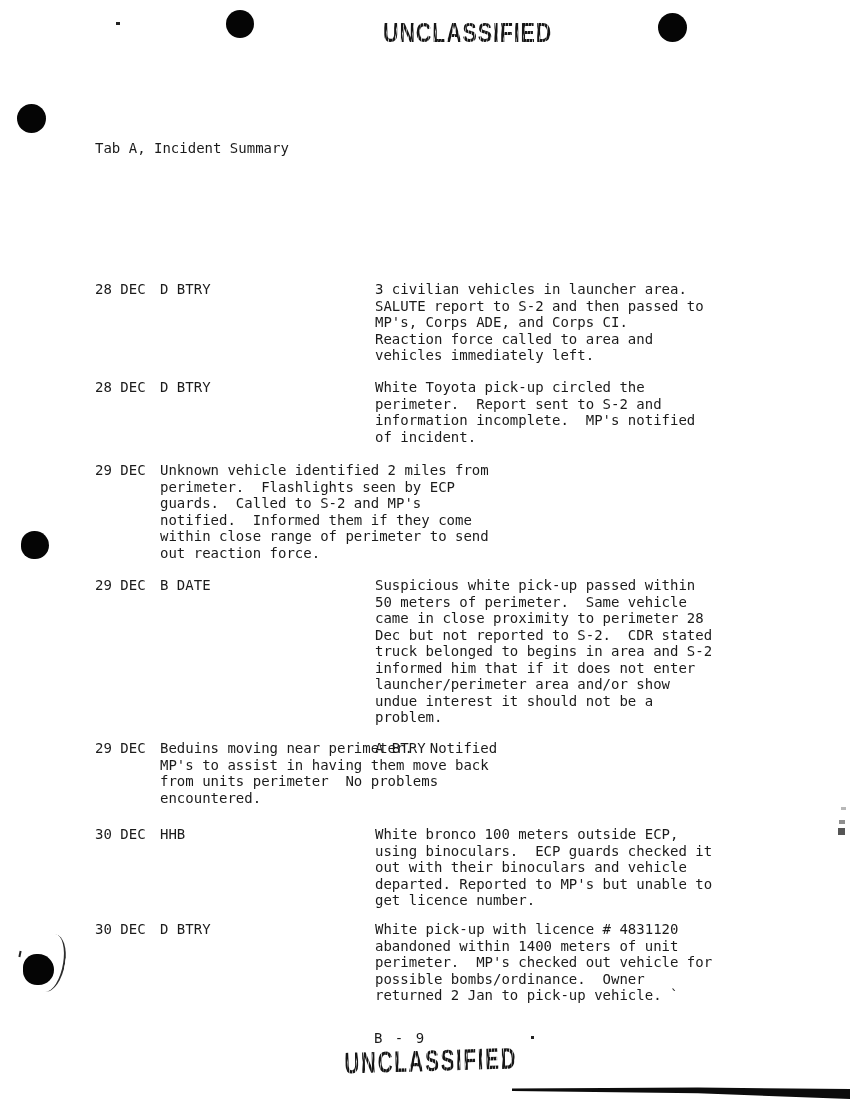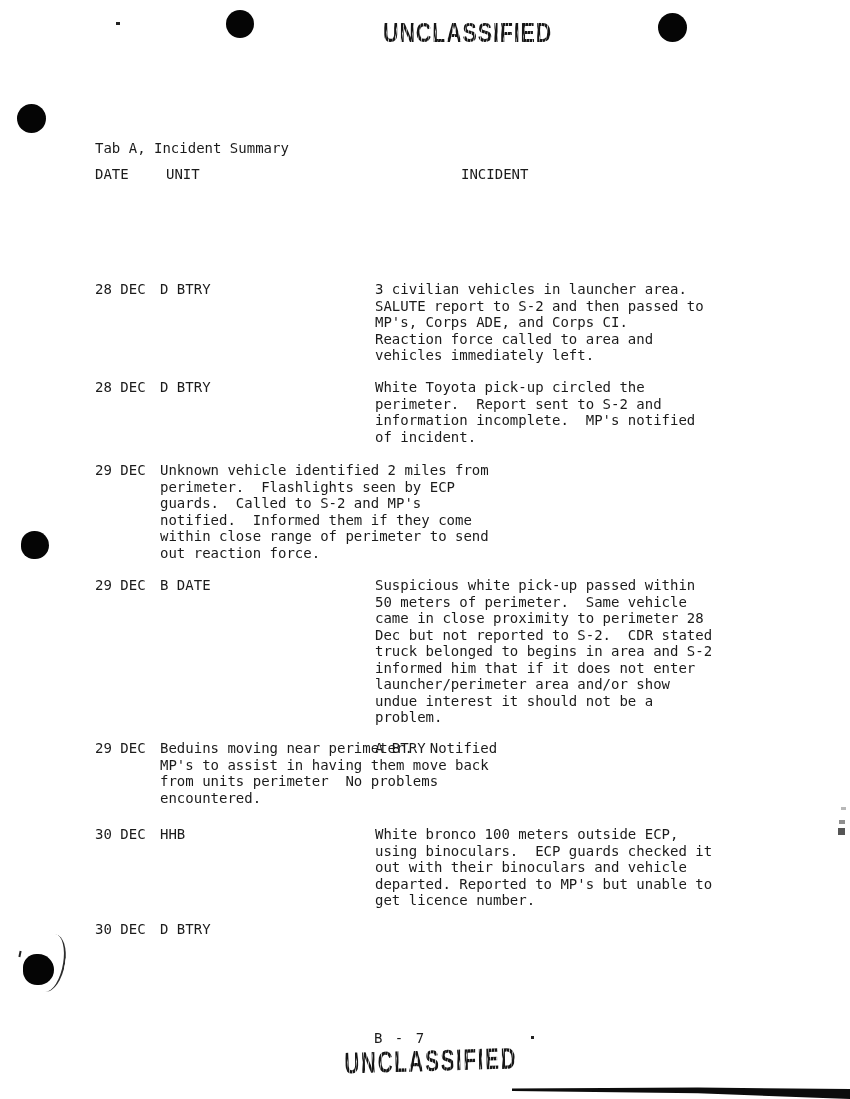--- a/index.html
+++ b/index.html
@@ -86,25 +86,20 @@
   <div class="edge-mark-1"></div>
   <div class="edge-mark-2"></div>
   <div class="edge-mark-3"></div>
   <div class="bottom-scan-line"></div>
 
   <div class="stamp stamp-top">UNCLASSIFIED</div>
   <div class="stamp stamp-bottom">UNCLASSIFIED</div>
 
   <div class="tw doc-title">Tab A, Incident Summary</div>
 
-  <div class="tw thead">
-    <span class="h-date">DATE</span>
-    <span class="h-unit">UNIT</span>
-    <span class="h-incident">INCIDENT</span>
-  </div>
 
   <div class="tw trow r2">
     <span>28 DEC</span>
     <span>D BTRY</span>
     <span>3 civilian vehicles in launcher area.
 SALUTE report to S-2 and then passed to
 MP's, Corps ADE, and Corps CI.
 Reaction force called to area and
 vehicles immediately left.</span>
   </div>
@@ -151,17 +146,22 @@
     <span>HHB</span>
     <span>White bronco 100 meters outside ECP,
 using binoculars.  ECP guards checked it
 out with their binoculars and vehicle
 departed. Reported to MP's but unable to
 get licence number.</span>
   </div>
   <div class="tw trow r8">
     <span>30 DEC</span>
     <span>D BTRY</span>
+    <span>White pick-up with licence # 4831120
+abandoned within 1400 meters of unit
+perimeter.  MP's checked out vehicle for
+possible bombs/ordinance.  Owner
+returned 2 Jan to pick-up vehicle. `</span>
   </div>
 
-  <div class="tw page-number">B - 7</div>
+  <div class="tw page-number">B - 9</div>
 
 </div>
 
 </body></html>

